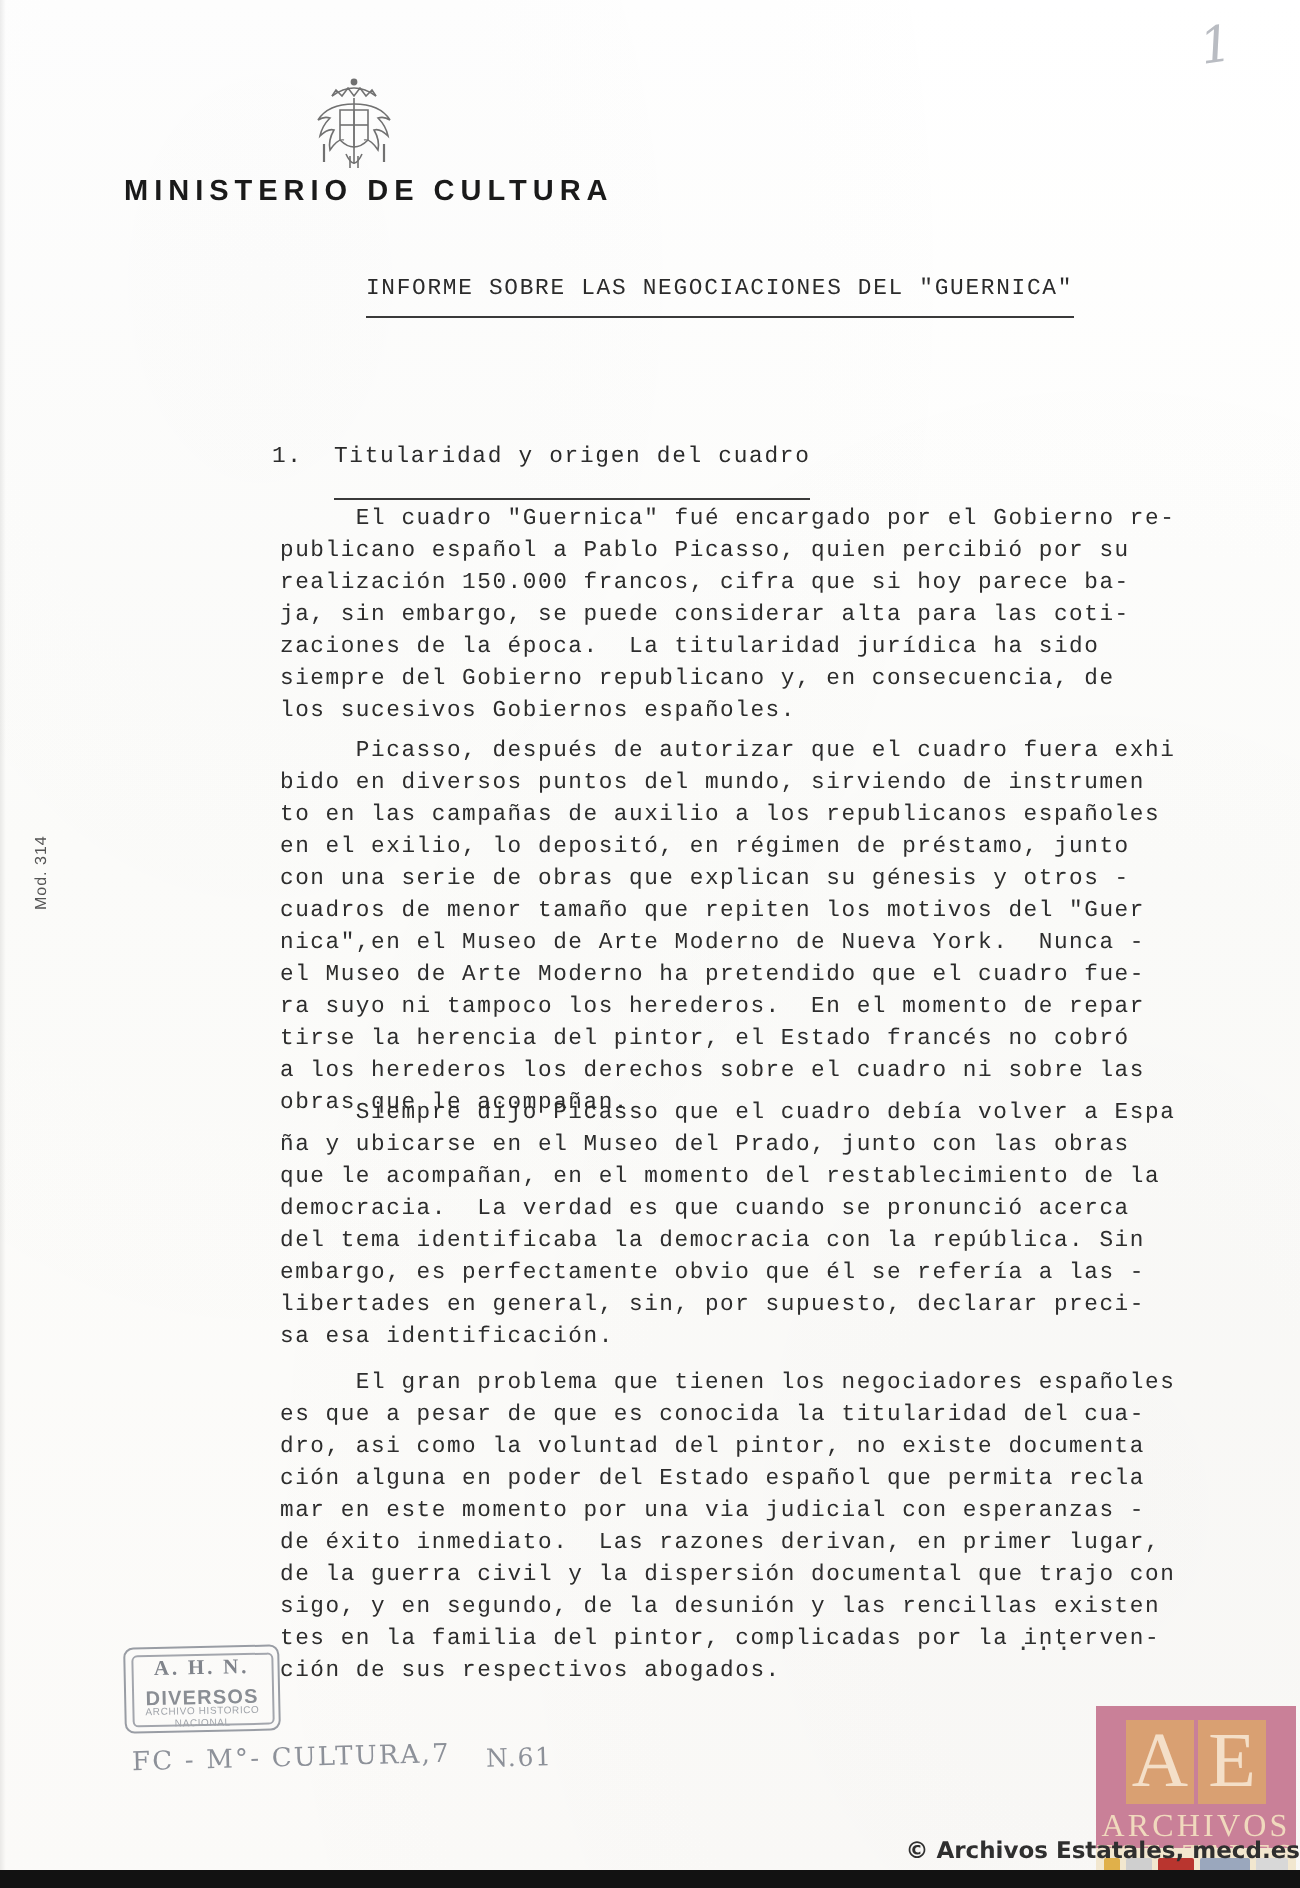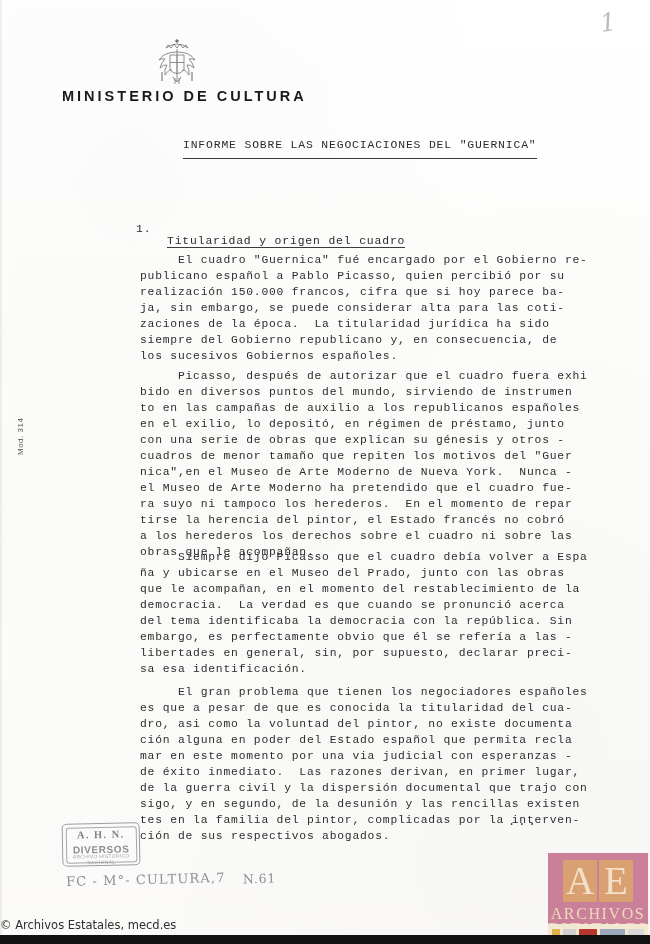--- a/index.html
+++ b/index.html
@@ -95,23 +95,22 @@
     font-size: 11.4px;
     letter-spacing: 0.85px;
   }
   .section-title {
     position: absolute;
     left: 167px;
     top: 223px;
     font-size: 11.4px;
     letter-spacing: 0.85px;
     border-bottom: 1px solid #3a3a3a;
-    padding-bottom: 0;
-    white-space: nowrap;
-    margin-top: 12px;
+    padding-bottom: 14px;
+    white-space: nowrap;
   }
 
   .body-block {
     position: absolute;
     left: 140px;
     width: 490px;
   }
   .para {
     font-size: 11.35px;
     line-height: 16.0px;
@@ -286,24 +285,25 @@
     position: absolute;
     left: 0; right: 0;
     bottom: 0;
     height: 9px;
     background: #121212;
   }
   .footer-text {
     position: absolute;
     left: 0; right: 0;
     bottom: 12px;
-    text-align: left;
+    text-align: right;
     font-family: "DejaVu Sans", sans-serif;
     font-size: 11.5px;
     color: #2f2f2f;
+    font-weight: bold;
   }
 </style>
 </head>
 <body>
 
 <div class="page">
 
   <div class="paper-texture"></div>
   <div class="page-edge-left"></div>
 

